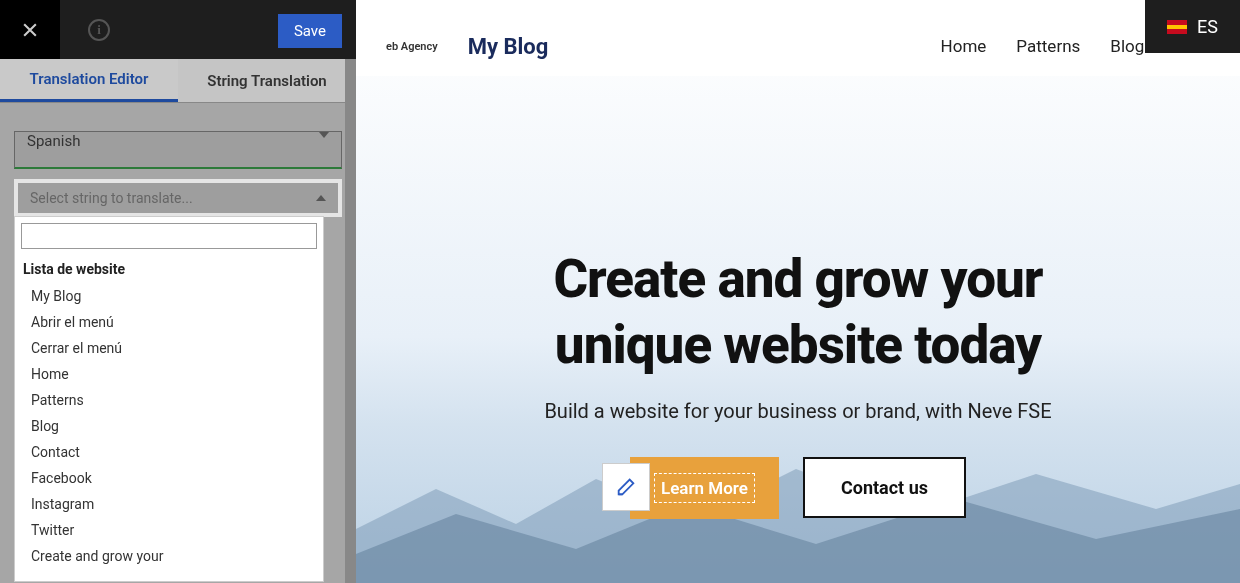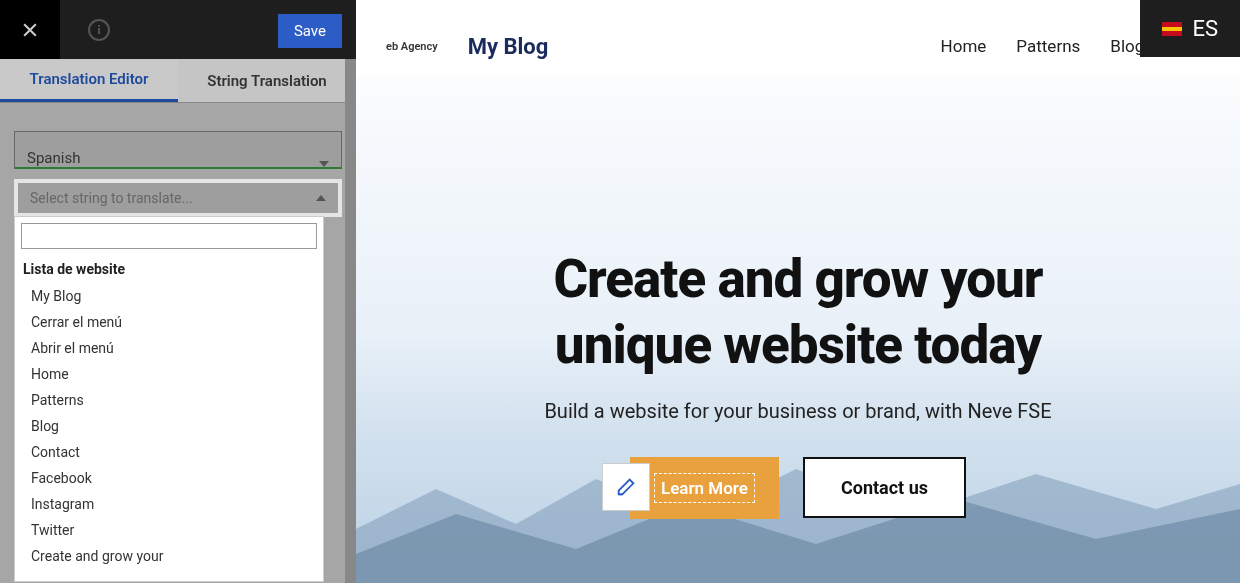--- a/index.html
+++ b/index.html
@@ -7,42 +7,42 @@
 .editor-panel{position:absolute;left:0;top:0;width:356px;height:583px;background:#a6a6a6;z-index:10}
 .editor-top{height:59px;background:#1e1e1e;display:flex;align-items:center;position:relative}
 .close-btn{width:60px;height:59px;display:flex;align-items:center;justify-content:center;background:#000}
 .close-btn svg{width:20px;height:20px}
 .info-icon{position:absolute;left:88px;top:19px;width:22px;height:22px;border:2px solid #555;border-radius:50%;display:flex;align-items:center;justify-content:center;color:#555;font-size:13px;font-weight:bold;font-family:serif}
 .save-btn{position:absolute;right:14px;top:14px;background:#2c5cc5;color:#fff;border:none;padding:8px 16px;font-size:15px;cursor:pointer}
 .tabs-row{display:flex;background:#c5c5c5;height:44px;border-bottom:1px solid #888}
 .tab{flex:1;display:flex;align-items:center;justify-content:center;font-size:15px;font-weight:600;color:#333;cursor:pointer}
 .tab.active{color:#1e4a9e;border-bottom:3px solid #1e4a9e;background:#c9c9c9}
 .editor-body{padding:28px 14px 14px}
-.lang-select{width:100%;height:38px;background:#9e9e9e;border:1px solid #666;border-bottom:2px solid #2d7a3a;padding:0 12px;color:#333;font-size:15px;display:flex;align-items:flex-end;justify-content:space-between;cursor:pointer}
+.lang-select{width:100%;height:38px;background:#9e9e9e;border:1px solid #666;border-bottom:2px solid #2d7a3a;padding:0 12px;color:#333;font-size:15px;display:flex;align-items:flex-start;justify-content:space-between;cursor:pointer}
 .triangle{width:0;height:0;border-left:5px solid transparent;border-right:5px solid transparent;border-top:6px solid #555}
 .triangle.up{border-top:none;border-bottom:6px solid #555}
 .string-select{margin-top:10px;width:100%;height:38px;background:#9e9e9e;border:4px solid #e5e5e5;padding:0 12px;color:#666;font-size:14px;display:flex;align-items:center;justify-content:space-between;cursor:pointer}
 .dropdown{position:absolute;left:14px;top:216px;width:310px;background:#fff;border:1px solid #ccc;z-index:20}
 .dropdown-search{padding:6px}
 .dropdown-search input{width:100%;height:26px;border:1px solid #999;padding:0 6px;font-size:13px}
 .dropdown-list{height:326px;overflow-y:auto;position:relative}
 .dropdown-list::-webkit-scrollbar{width:14px}
 .dropdown-list::-webkit-scrollbar-track{background:#eee}
 .dropdown-list::-webkit-scrollbar-thumb{background:#bbb}
 .list-header{padding:6px 8px;font-weight:700;font-size:14px;color:#222}
 .list-item{padding:5px 8px 5px 16px;font-size:14px;color:#333;cursor:pointer}
 .resize-handle{position:absolute;right:0;top:59px;bottom:0;width:11px;background:#888;cursor:ew-resize}
 .preview{position:absolute;left:356px;top:16px;right:0;height:583px;background:linear-gradient(to bottom,#fff 0%,#e8f0f8 55%,#d4e2ef 70%,#b8cfe3 100%)}
 .mountains{position:absolute;bottom:0;left:0;right:0;height:140px}
 .preview-header{height:60px;display:flex;align-items:center;padding:0 30px;position:relative;background:#fff}
 .agency-label{font-size:11px;color:#333;font-weight:600}
 .blog-title{font-size:22px;font-weight:700;color:#1a2b5c;margin-left:30px}
 .nav{position:absolute;right:30px;display:flex;gap:30px}
 .nav-link{font-size:17px;color:#222;cursor:pointer}
-.lang-badge{position:absolute;top:0;right:0;background:#1e1e1e;color:#fff;padding:16px 22px;display:flex;align-items:center;gap:10px;font-size:22px;z-index:15}
+.lang-badge{position:absolute;top:0;right:0;background:#1e1e1e;color:#fff;padding:16px 22px;display:flex;align-items:center;gap:10px;font-size:18px;z-index:15}
 .flag{width:20px;height:14px;background:linear-gradient(to bottom,#c60b1e 33%,#ffc400 33%,#ffc400 66%,#c60b1e 66%)}
 .hero{text-align:center;padding-top:170px;position:relative;z-index:2}
 .hero-title{font-size:53px;font-weight:800;color:#111;line-height:1.25;letter-spacing:-1px}
 .hero-sub{font-size:20px;color:#222;margin-top:20px}
 .hero-cta{display:flex;justify-content:center;gap:24px;margin-top:34px;align-items:center}
 .btn-primary-wrap{position:relative;background:#e8a13c;padding:16px 24px;display:flex;align-items:center}
 .edit-box{position:absolute;left:-28px;top:6px;width:48px;height:48px;background:#fff;border:1px solid #ccc;display:flex;align-items:center;justify-content:center}
 .edit-box svg{width:22px;height:22px}
 .learn-more{color:#fff;font-size:17px;font-weight:600;border:1px dashed #fff;padding:4px 6px}
 .btn-outline{background:#fff;border:2px solid #111;padding:18px 36px;font-size:18px;font-weight:700;color:#111;cursor:pointer}
@@ -75,22 +75,22 @@
     </div>
   </div>
   <div class="dropdown">
     <div class="dropdown-search">
       <input type="text" style="">
     </div>
     <div class="dropdown-list">
       <div class="list-header">Lista de website</div>
       <div id="string-items">
           <div class="list-item">My Blog</div>
+          <div class="list-item">Abrir el menú</div>
           <div class="list-item">Cerrar el menú</div>
-          <div class="list-item">Abrir el menú</div>
           <div class="list-item">Home</div>
           <div class="list-item">Patterns</div>
           <div class="list-item">Blog</div>
           <div class="list-item">Contact</div>
           <div class="list-item">Facebook</div>
           <div class="list-item">Instagram</div>
           <div class="list-item">Twitter</div>
           <div class="list-item">Create and grow your</div>
         </div>
     </div>

